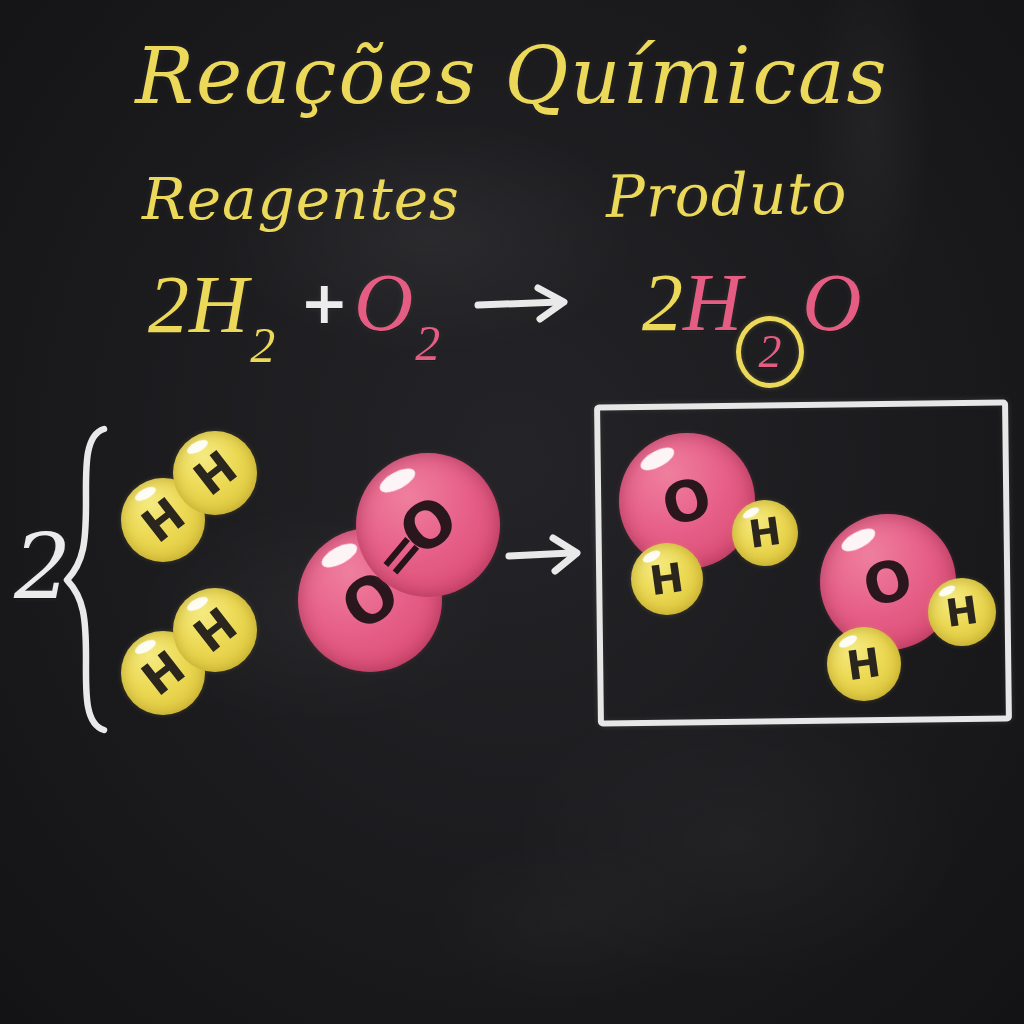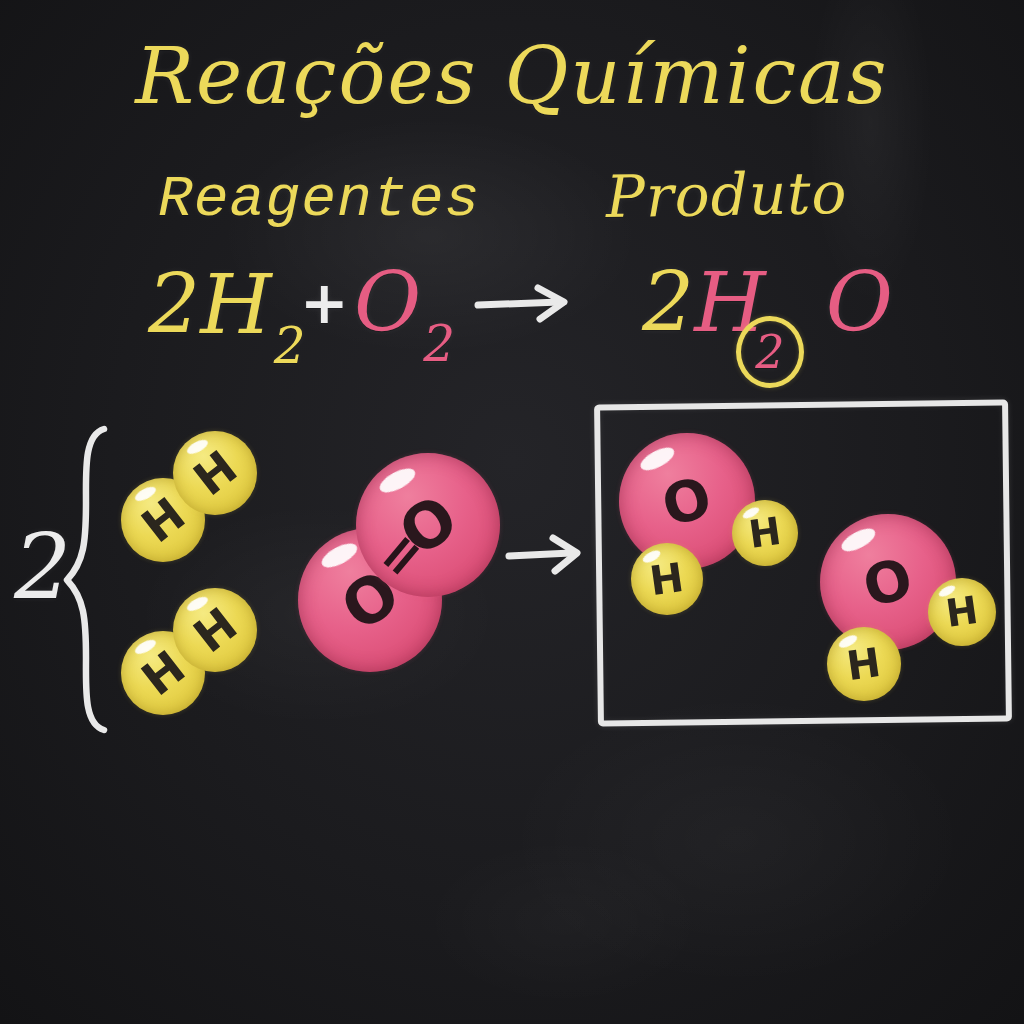--- a/index.html
+++ b/index.html
@@ -16,24 +16,24 @@
   }
   .hand{font-family:"DejaVu Serif",serif;font-style:italic;}
   .chalk{text-shadow:0 0 6px rgba(255,255,255,.07), 0 1px 0 rgba(0,0,0,.3);}
   .yellow{color:#ecd95a;}
   .pink{color:#e65d83;text-align:center;}
   .white{color:#ececec;}
 
   .title{position:absolute;left:0;right:0;top:34px;text-align:center;
     font-size:78px;line-height:1.1;letter-spacing:2px;}
   .label{position:absolute;font-size:58px;line-height:1.1;letter-spacing:1px;}
-  .label-reagentes{left:158px;top:168px;font-family:Liberation Mono, monospace;}
+  .label-reagentes{left:142px;top:168px;}
   .label-produto{left:606px;top:164px;transform:rotate(-1deg);}
 
-  .eq-term{position:absolute;font-size:82px;line-height:1;font-style:italic;white-space:nowrap;}
+  .eq-term{position:absolute;font-size:82px;line-height:1;font-style:italic;white-space:nowrap;font-family:Liberation Serif, serif;}
   .eq-h2{left:148px;top:264px;}
   .eq-sub{font-size:50px;vertical-align:-30px;margin-left:2px;}
   .eq-plus{left:300px;top:274px;font-size:58px;font-family:"DejaVu Sans",sans-serif;font-weight:bold;font-style:normal;}
   .eq-o2{left:354px;top:262px;}
   .eq-arrow{position:absolute;left:472px;top:282px;}
   .eq-prod{left:642px;top:262px;}
   .eq-prod .circ-sub{
     position:absolute;left:94px;top:54px;width:58px;height:62px;
     border:5px solid #ecd95a;border-radius:50%;
     color:#e65d83;font-size:46px;line-height:62px;text-align:center;font-style:italic;

